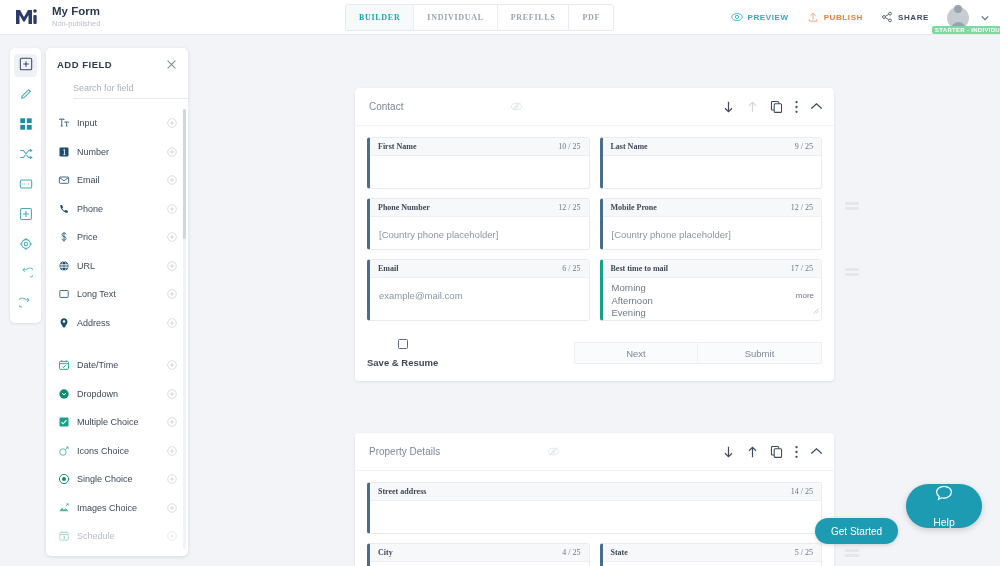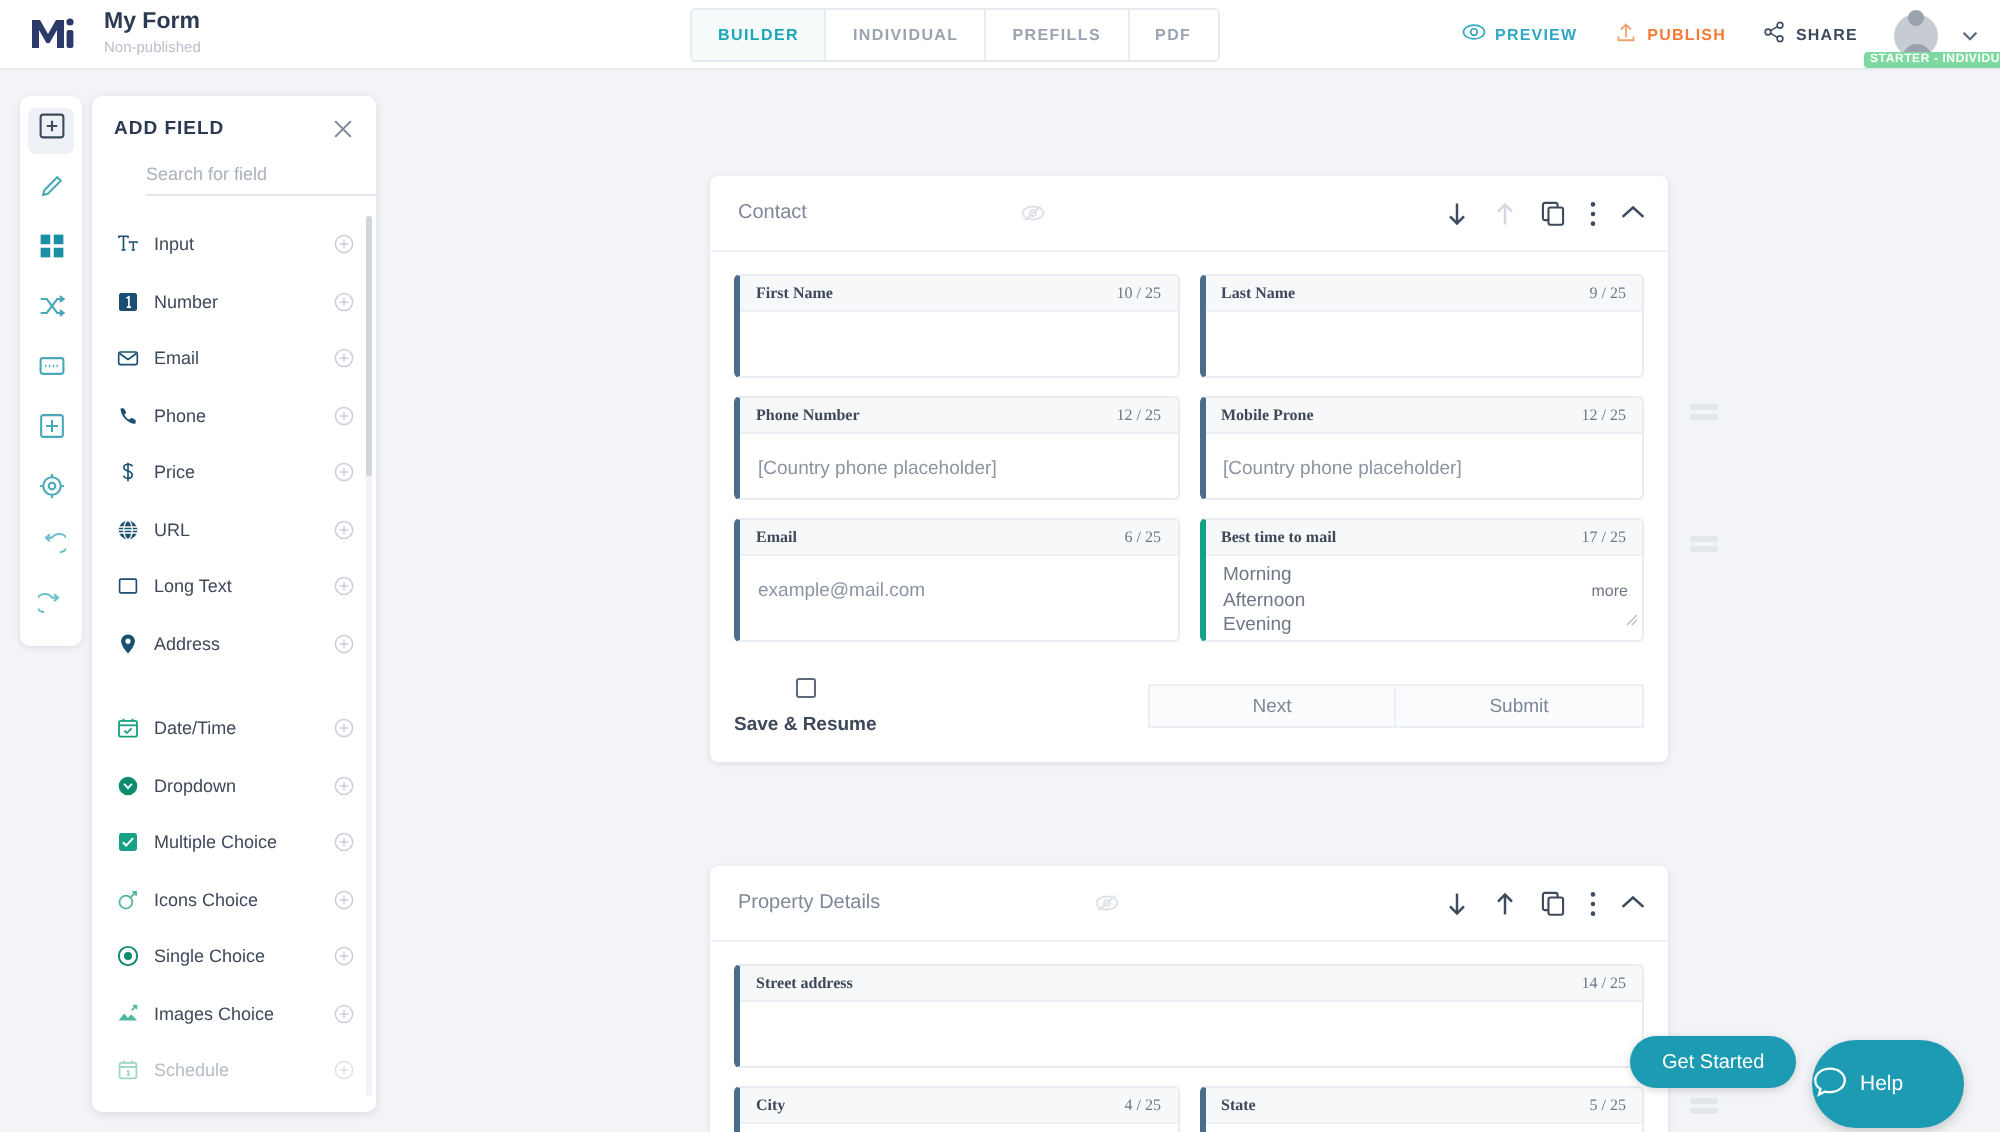--- a/index.html
+++ b/index.html
@@ -24,21 +24,21 @@
   .form-sub { font-size: 7.5px; color: #b9c0cb; line-height: 11px; }
 
   .tabs {
     position: absolute; left: 345px; top: 4px;
     display: flex; height: 27px; border-radius: 3px; overflow: hidden;
     border: 1px solid #e6e9ee; background: #fff;
   }
   .tab {
     padding: 0 13px; height: 25px; display: flex; align-items: center; justify-content: center;
     font-size: 8px; font-weight: bold; letter-spacing: .7px; color: #9aa3b0;
-    border-right: 1px solid #e9ecf1; background: #fff; cursor: pointer;
+    border-right: 1px solid #e9ecf1; background: #fff; cursor: pointer; font-family: Liberation Serif, serif;
   }
   .tab:last-child { border-right: none; }
   .tab.active { color: #1aa6b7; background: #f7fafb; }
 
   .top-actions {
     position: absolute; right: 8px; top: 0; height: 35px;
     display: flex; align-items: center; gap: 0px;
   }
   .top-act { display: flex; align-items: center; gap: 5px; padding: 0 9px; cursor: pointer; }
   .top-act .lbl { font-size: 8px; font-weight: bold; letter-spacing: .6px; }
@@ -167,24 +167,24 @@
   .grip span { display: block; height: 3px; background: #e3e6eb; border-radius: 1px; }
 
   
   .get-started {
     position: absolute; left: 815px; top: 518px; height: 26px; padding: 0 16px;
     background: #1c9bb2; color: #fff; border-radius: 13px; font-size: 10px;
     display: flex; align-items: center; cursor: pointer;
     box-shadow: 0 1px 4px rgba(0,0,0,.16);
   }
   .help-btn {
-    position: absolute; left: 906px; top: 520px; width: 76px; height: 44px;
+    position: absolute; left: 906px; top: 484px; width: 76px; height: 44px;
     background: #1c9bb2; color: #fff; border-radius: 22px;
-    display: flex; align-items: center; justify-content: flex-start; gap: 6px;
-    font-size: 10.5px; cursor: pointer; box-shadow: 0 2px 6px rgba(0,0,0,.18);
+    display: flex; align-items: center; justify-content: space-between; gap: 6px;
+    font-size: 10.5px; cursor: pointer; box-shadow: 0 2px 6px rgba(0,0,0,.18); flex-direction: column;
   }
 </style>
 </head>
 <body>
 
 <div class="app">
 
   <div class="topbar">
     <div class="logo">
       <svg width="24" height="20" viewBox="0 0 24 20">

